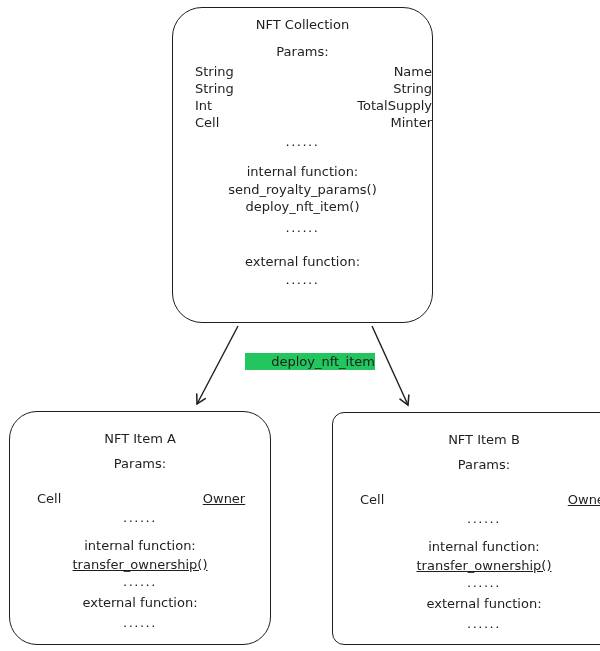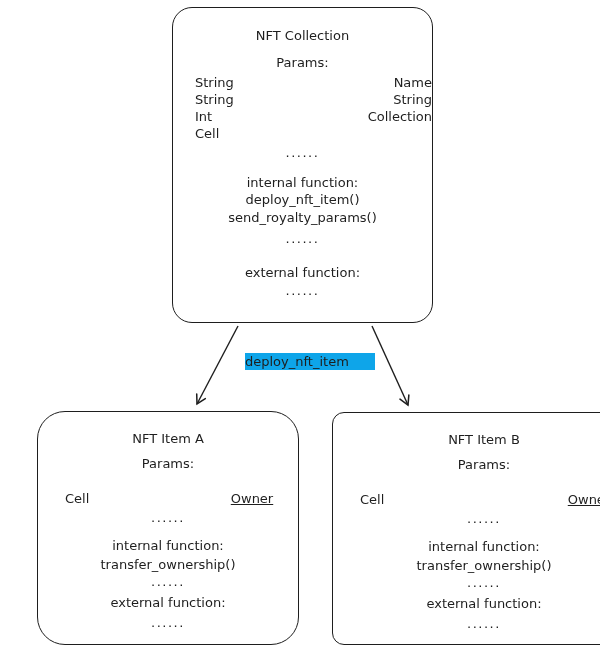--- a/index.html
+++ b/index.html
@@ -20,29 +20,28 @@
   }
   .box {
     position: absolute;
     box-sizing: border-box;
     border: 1.6px solid #1e1e1e;
     background: #ffffff;
   }
   .box.collection {
     left: 172px; top: 7px;
     width: 261px; height: 316px;
-    border-radius: 20px;
-    padding-top: 19px;
+    border-radius: 30px;
+    padding-top: 8px;
   }
   .box.item-a {
     left: 9px; top: 411px;
     width: 262px; height: 234px;
     border-radius: 28px;
     padding-top: 18px;
-    margin-left: 28px;
   }
   .box.item-b {
     left: 332px; top: 412px;
     width: 304px; height: 233px;
     border-radius: 12px;
     padding-top: 18px;
   }
   .line {
     line-height: 17px;
     text-align: center;
@@ -67,33 +66,33 @@
   .c-fn2      { margin-top: 1px; }
   .c-ell2     { margin-top: 4px; }
   .c-external { margin-top: 17px; }
   .c-ell3     { margin-top: 1px; }
 
   
   .i-params   { margin-top: 8px; }
   .i-row      { margin-top: 18px; }
   .i-ell1     { margin-top: 2px; }
   .i-internal { margin-top: 11px; }
-  .i-fn       { margin-top: 2px; }
+  .i-fn       { margin-top: 2px; text-decoration: underline; }
   .i-ell2     { margin-top: 0px; }
   .i-external { margin-top: 4px; }
   .i-ell3     { margin-top: 3px; }
 
   .edge-label {
     position: absolute;
     left: 245px; top: 353px;
     width: 130px;
-    text-align: left;
+    text-align: right;
     line-height: 17px;
     white-space: nowrap;
-    background: #0ea5e9;
+    background: #22c55e;
   }
 </style>
 </head>
 <body>
 
 <div class="canvas">
 
   <svg class="edges" viewBox="0 0 600 651" xmlns="http://www.w3.org/2000/svg">
     <defs>
       <marker id="arrowhead" viewBox="0 0 12 12" refX="10" refY="6" markerWidth="13" markerHeight="13" markerUnits="userSpaceOnUse" orient="auto">
@@ -112,29 +111,30 @@
     <div class="param-row c-row0">
       <span class="ptype">String</span>
       <span class="pname">Name</span>
     </div>
     <div class="param-row">
       <span class="ptype">String</span>
       <span class="pname">String</span>
     </div>
     <div class="param-row">
       <span class="ptype">Int</span>
-      <span class="pname">Collection</span>
+      <span class="pname">TotalSupply</span>
     </div>
     <div class="param-row">
       <span class="ptype">Cell</span>
+      <span class="pname">Minter</span>
     </div>
     <div class="line ellipsis c-ell1">......</div>
     <div class="line c-internal">internal function:</div>
+    <div class="line c-fn2">send_royalty_params()</div>
     <div class="line">deploy_nft_item()</div>
-    <div class="line c-fn2">send_royalty_params()</div>
     <div class="line ellipsis c-ell2">......</div>
     <div class="line c-external">external function:</div>
     <div class="line ellipsis c-ell3">......</div>
   </div>
 
   <div class="box item-box item-a">
     <div class="line">NFT Item A</div>
     <div class="line i-params">Params:</div>
     <div class="param-row i-row">
       <span class="ptype">Cell</span>

